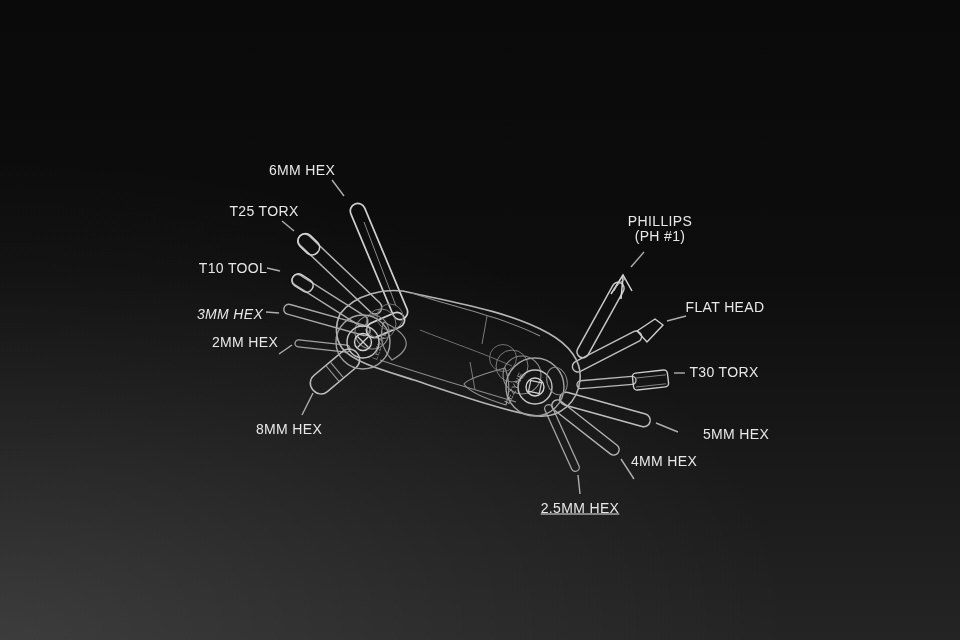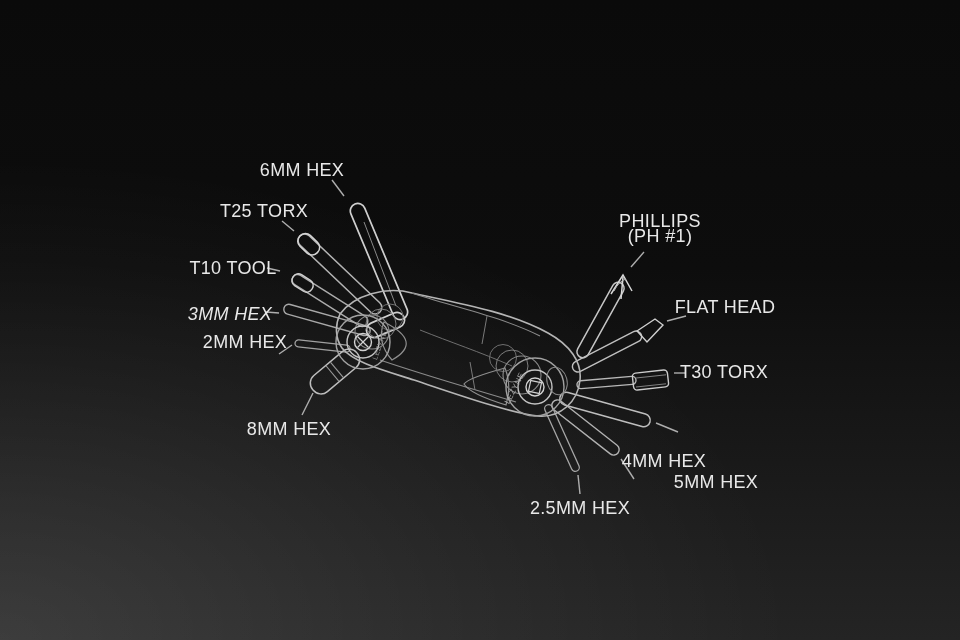--- a/index.html
+++ b/index.html
@@ -22,21 +22,21 @@
   }
   .page-title .condense {
     display: inline-block;
     transform: scaleX(0.56);
     transform-origin: 50% 0;
     letter-spacing: 2px;
   }
   svg.art { position: absolute; left: 0; top: 0; }
   .callout {
     position: absolute; transform: translate(-50%, -50%);
-    color: #e8e8e8; font-size: 18px; letter-spacing: 0.35px;
+    color: #e8e8e8; font-size: 14px; letter-spacing: 0.35px;
     white-space: nowrap; text-align: center; line-height: 15px;
   }
 </style>
 </head>
 <body>
 
 <div class="stage">
 
 
   <svg class="art" width="960" height="640" viewBox="0 0 960 640">
@@ -152,17 +152,17 @@
   <div class="callout" style="left:230px; top:314px;font-style:italic;"><span>3MM HEX</span></div>
   <div class="callout" style="left:245px; top:342px;"><span>2MM HEX</span></div>
   <div class="callout" style="left:289px; top:429px;"><span>8MM HEX</span></div>
 
   <div class="callout" style="left:660px; top:229px;">
     <span style="display:block;text-align:center;">PHILLIPS</span>
     <span style="display:block;">(PH #1)</span>
   </div>
   <div class="callout" style="left:725px; top:307px;text-align:right;"><span>FLAT HEAD</span></div>
   <div class="callout" style="left:724px; top:372px;"><span>T30 TORX</span></div>
-  <div class="callout" style="left:716px; top:434px;margin-top:48px;"><span>5MM HEX</span></div>
+  <div class="callout" style="left:736px; top:434px;"><span>5MM HEX</span></div>
   <div class="callout" style="left:664px; top:461px;"><span>4MM HEX</span></div>
-  <div class="callout" style="left:580px; top:508px;"><span>2.5MM HEX</span></div>
+  <div class="callout" style="left:580px; top:508px;text-decoration:underline;"><span>2.5MM HEX</span></div>
 
 </div>
 
 </body></html>

